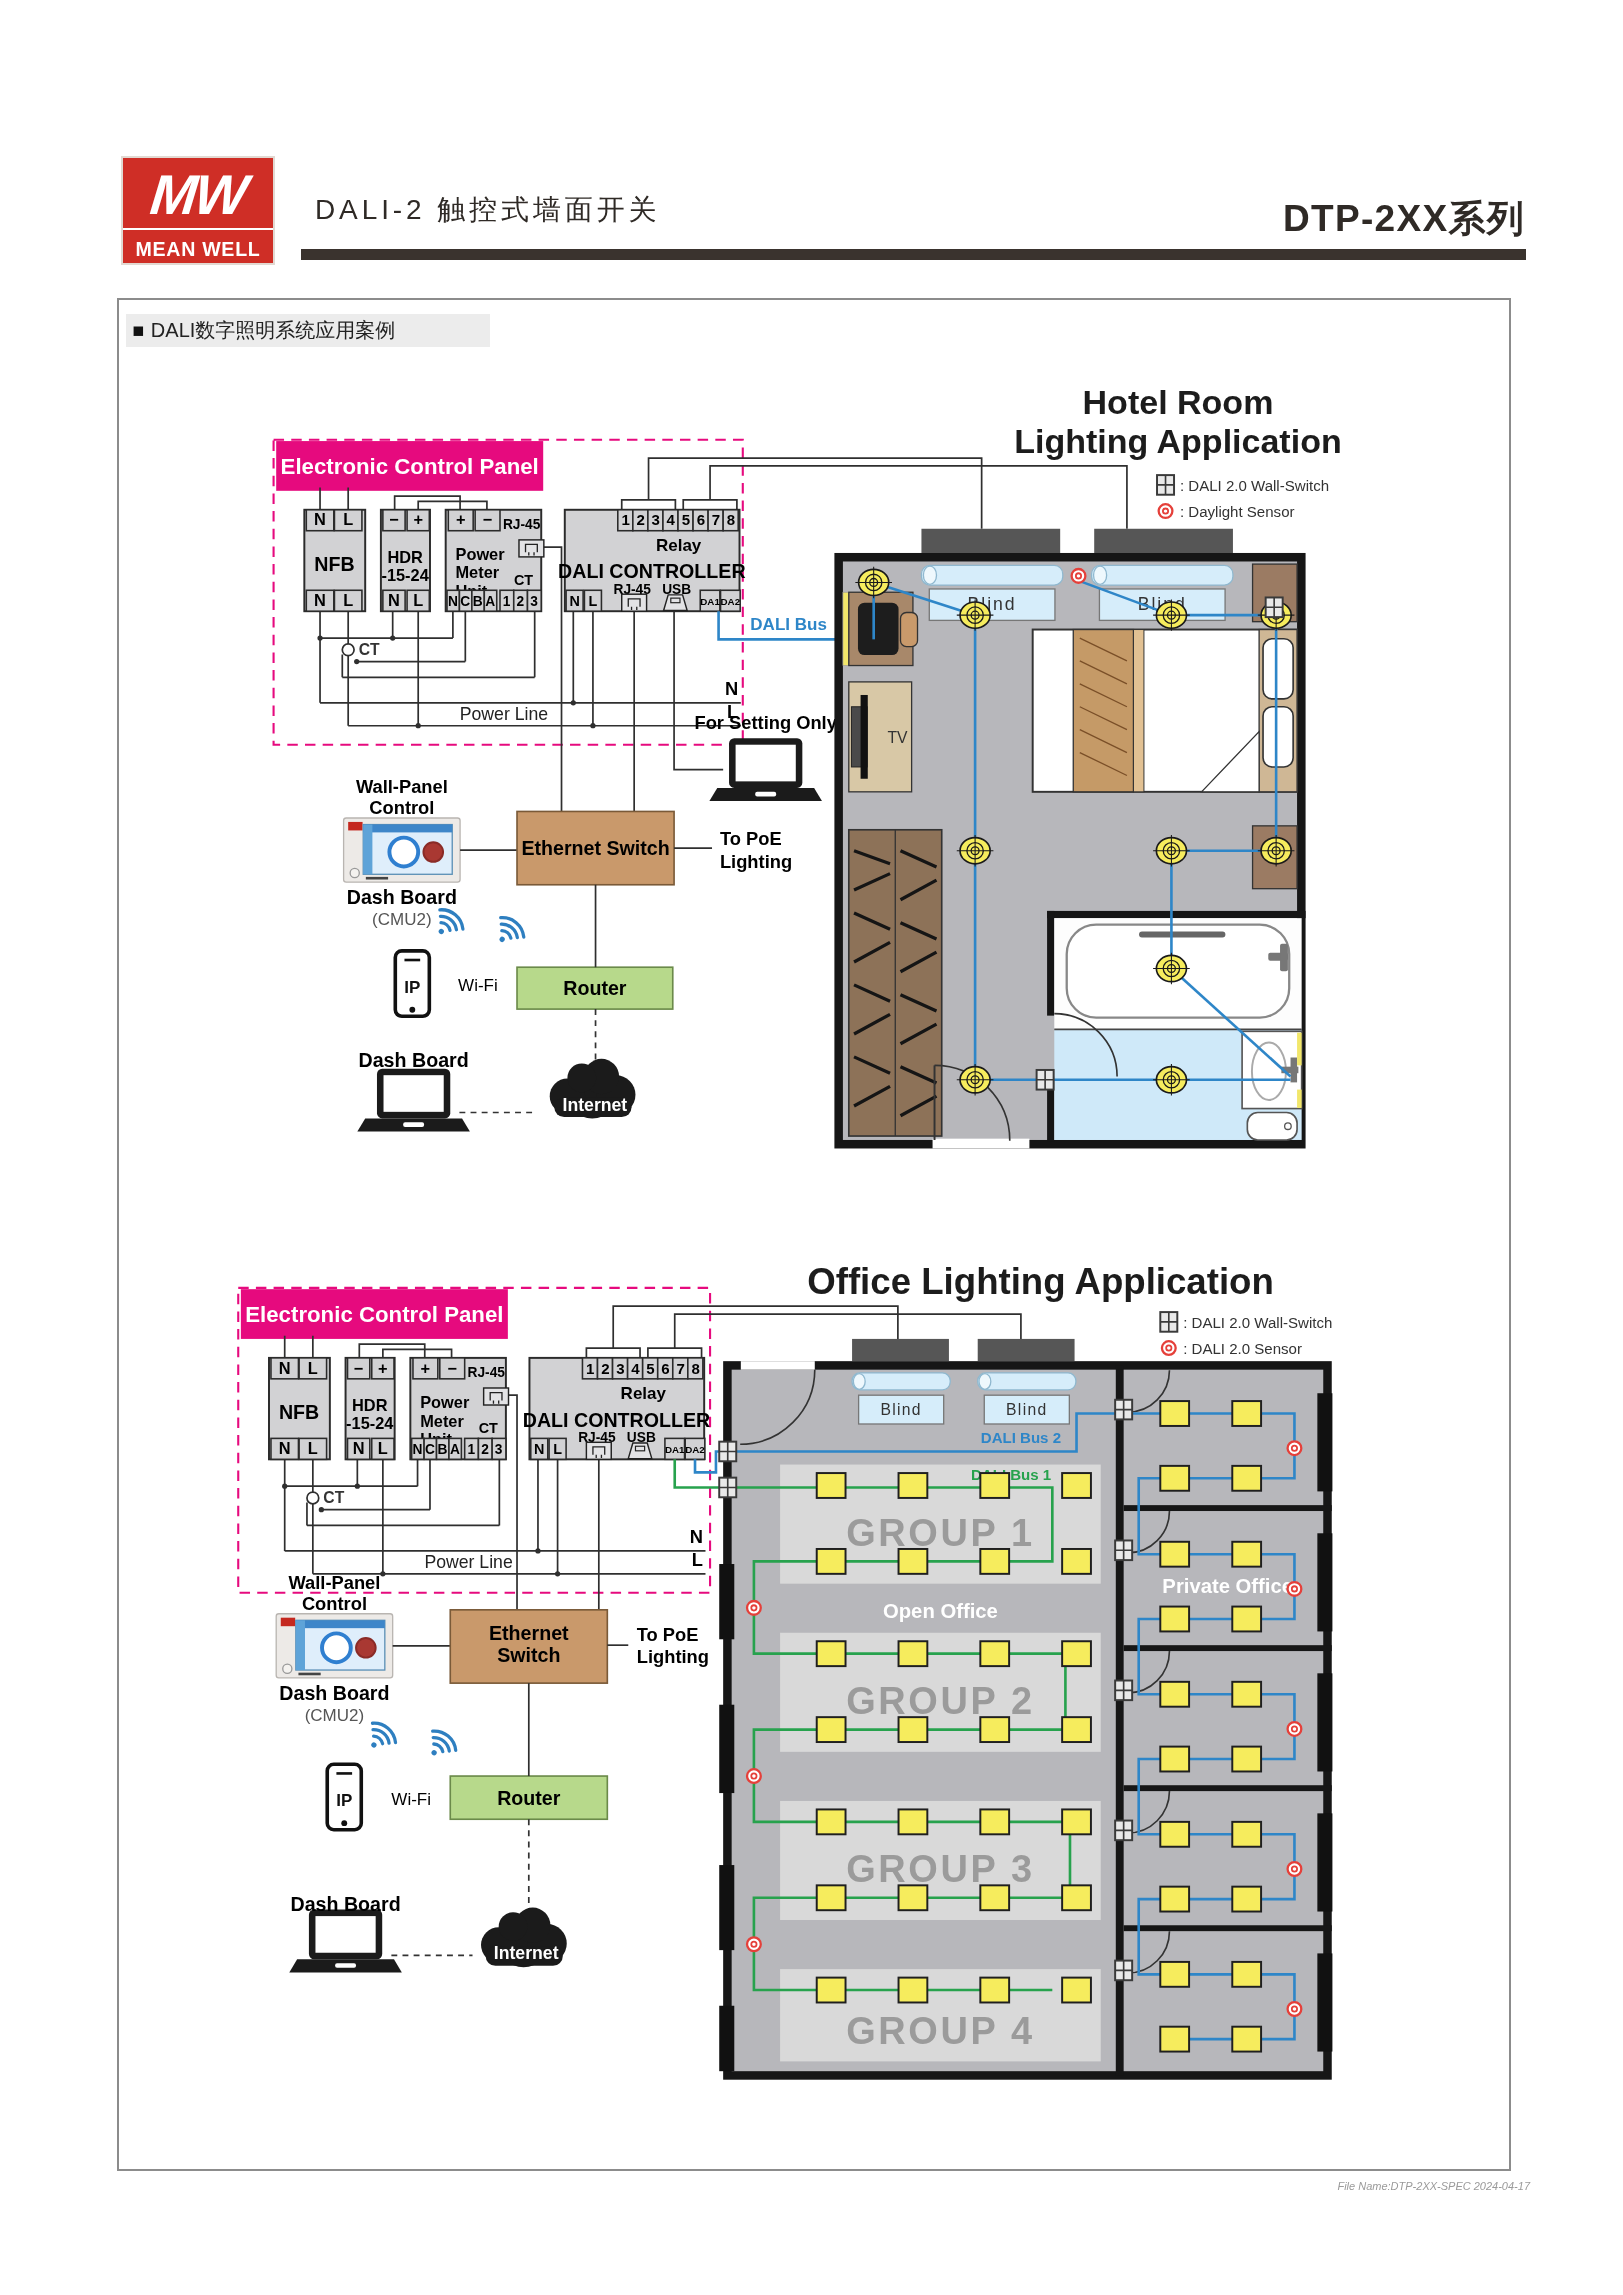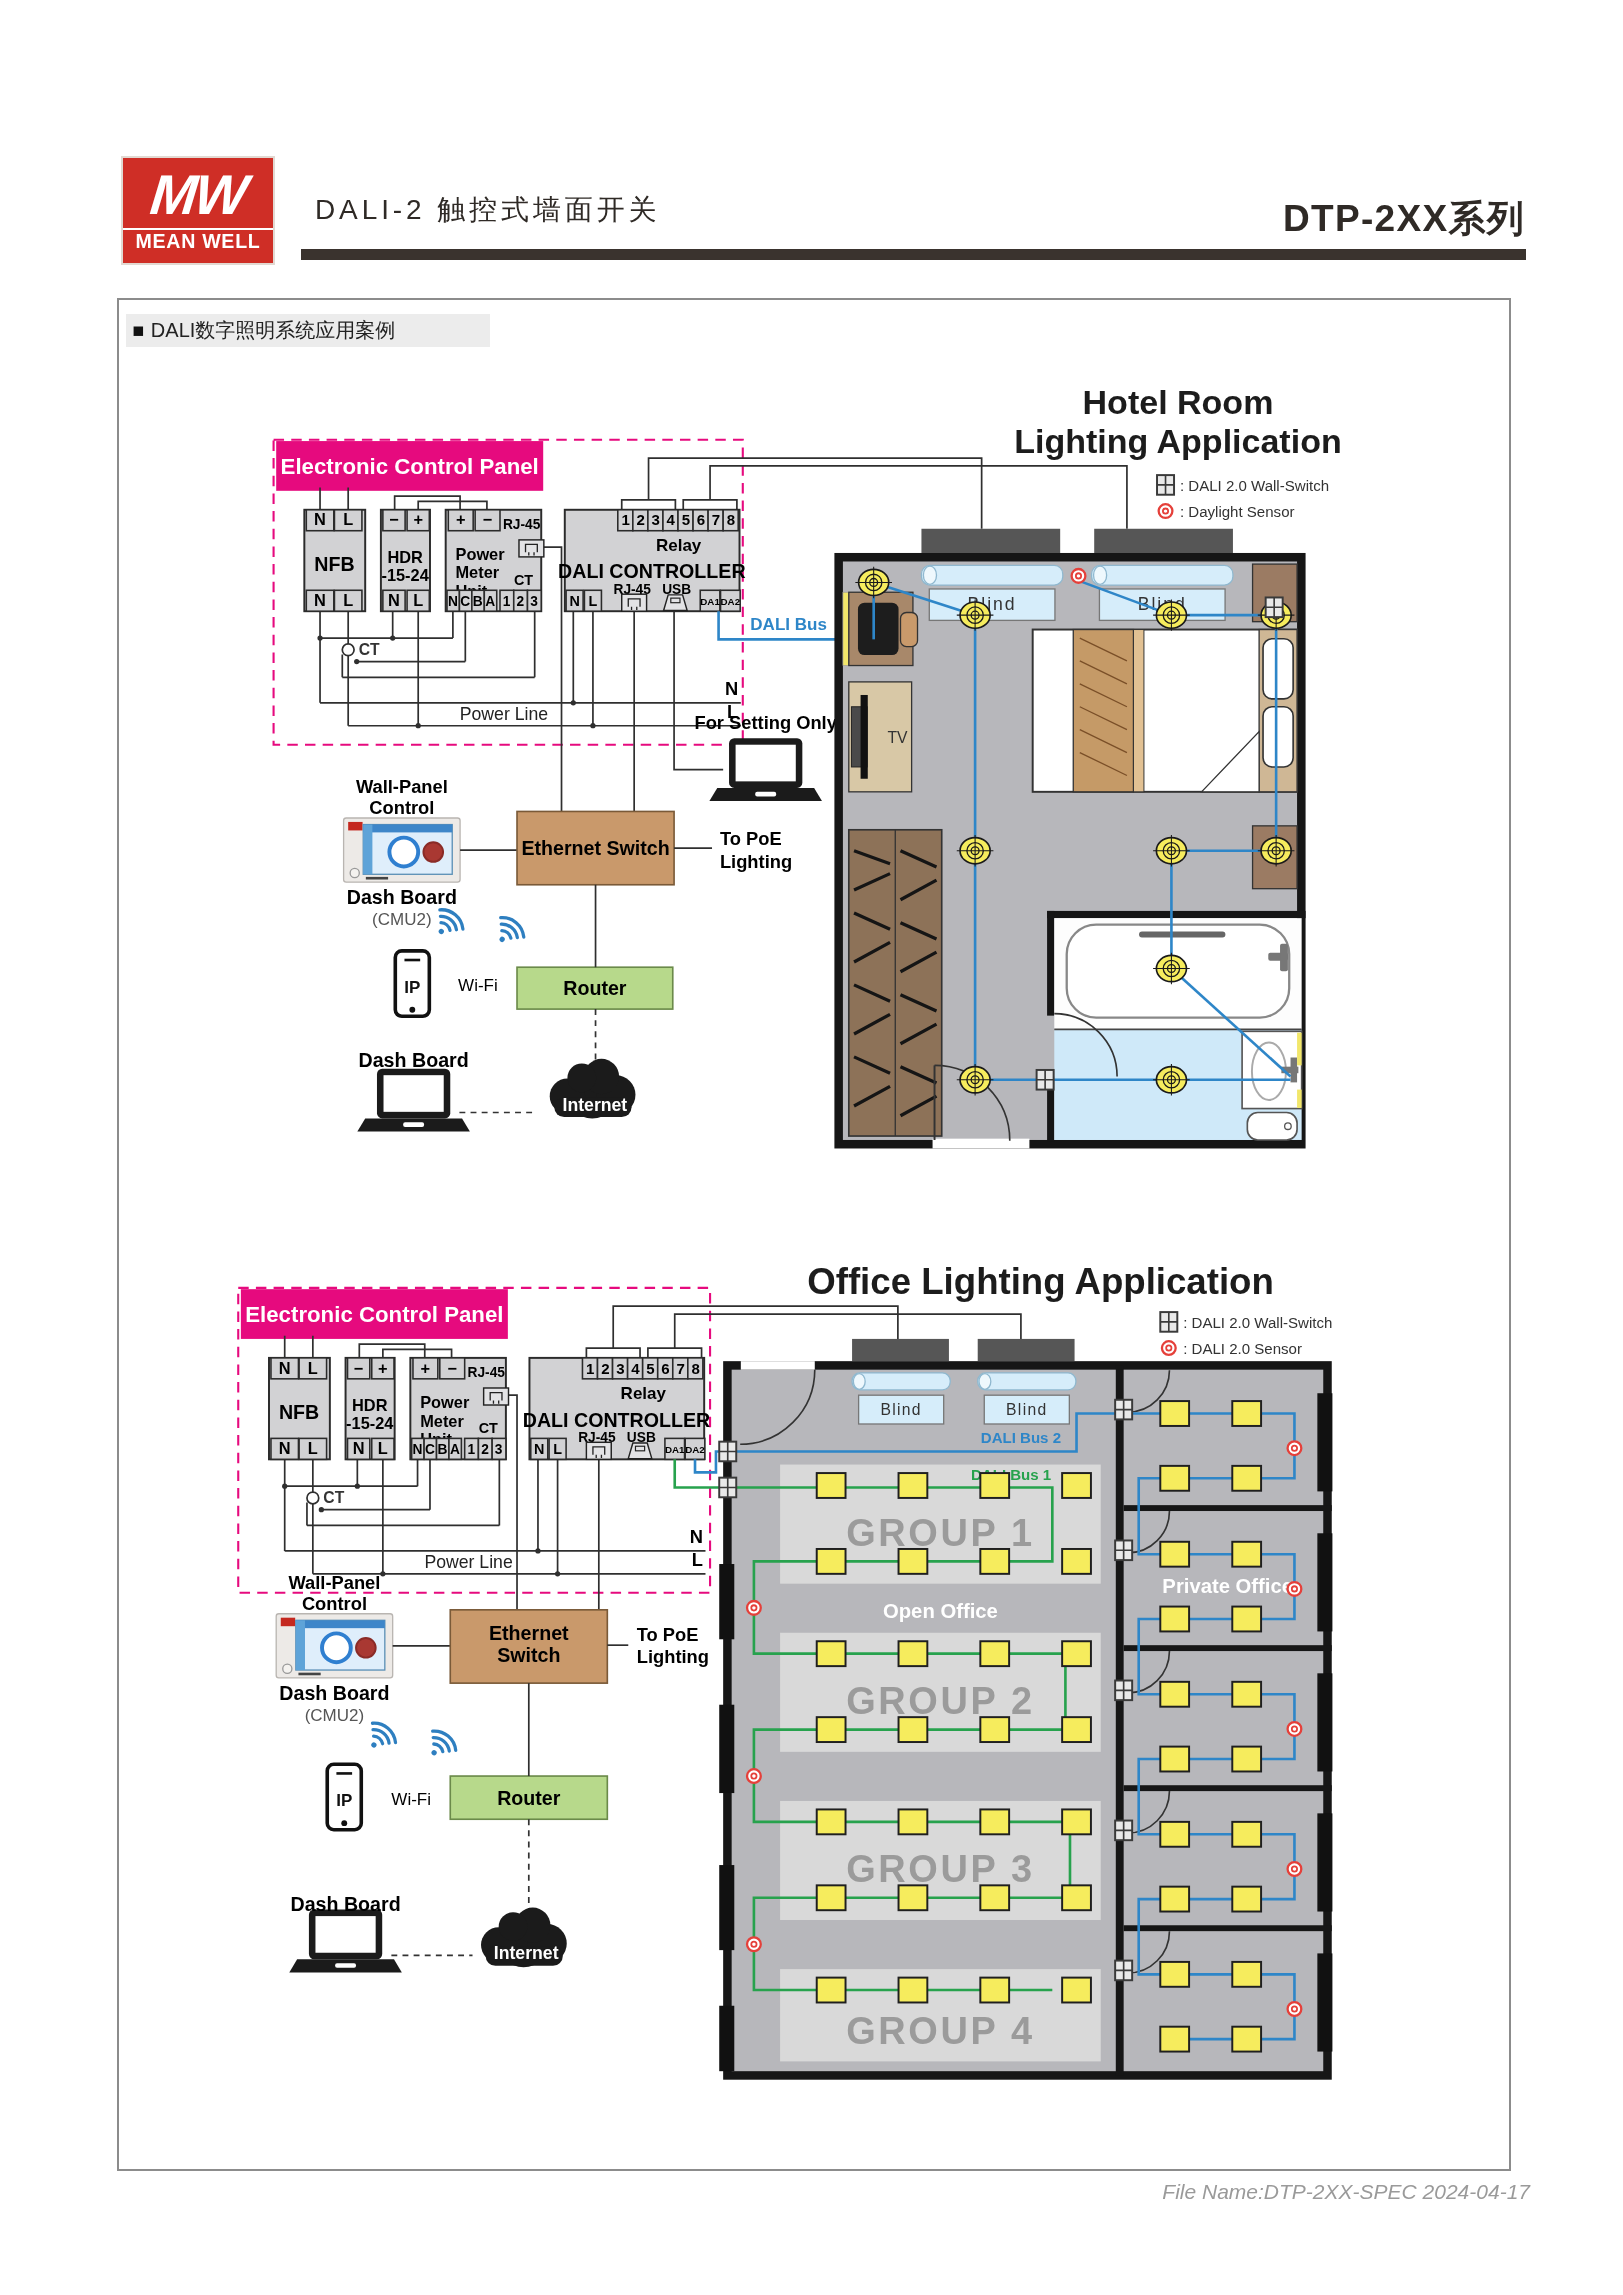--- a/index.html
+++ b/index.html
@@ -9,25 +9,25 @@
          border:2px solid #8c8c8c;background:#fff;}
   .sec-hdr{position:absolute;left:126px;top:314px;width:364px;height:33px;background:#ececec;
            display:flex;align-items:center;gap:6.5px;padding-left:6.5px;box-sizing:border-box;
            font-size:20px;color:#222;}
   .sec-hdr .bullet{font-size:19.6px;color:#111;}
   .logo{position:absolute;left:121px;top:156px;width:154px;height:109px;background:#cf2e26;
         border:2px solid #e2d9d2;box-sizing:border-box;text-align:center;}
   .logo .mw{display:block;margin-top:3.9px;font-size:56px;font-weight:bold;font-style:italic;
             color:#fff;letter-spacing:-2.6px;transform:skewX(-6deg);}
   .logo .mname{display:block;margin-top:1.3px;font-size:19.6px;font-weight:bold;color:#fff;
-               border-top:2px solid #fff;padding-top:0;letter-spacing:0.7px;}
+               border-top:2px solid #fff;padding-top:8px;letter-spacing:0.7px;}
   .doc-title{position:absolute;left:315px;top:191px;font-size:28px;color:#2f2a26;letter-spacing:3.9px;}
   .doc-series{position:absolute;right:98px;top:194px;font-size:37px;font-weight:bold;color:#2f2a26;letter-spacing:1.3px;margin-left:24px;}
   .title-bar{position:absolute;left:301px;top:249px;width:1225px;height:11px;background:#3a332e;}
-  .footer{position:absolute;right:93px;top:2180px;font-size:21px;font-style:italic;color:#9a9a9a;}
+  .footer{position:absolute;right:93px;top:2180px;font-size:11px;font-style:italic;color:#9a9a9a;}
   svg.art{position:absolute;left:0;top:0;}
   svg .t{font-family:"Liberation Sans",sans-serif;}
   svg .w{stroke:#2f2f2f;stroke-width:2.6;fill:none;}
   svg .bb{stroke:#2e86c8;stroke-width:4;fill:none;}
   svg .gg{stroke:#27a24d;stroke-width:4;fill:none;}
   svg .dsh{stroke:#333;stroke-width:2.6;fill:none;stroke-dasharray:9 8;}
   svg .pnk{fill:none;stroke:#e60a7e;stroke-width:3.2;stroke-dasharray:16 11;}
   svg .mod{fill:#d2d2d4;stroke:#2b2b2b;stroke-width:3;}
   svg .cell{fill:#d2d2d4;stroke:#2b2b2b;stroke-width:2.4;}
   svg .blk{fill:#565656;}

